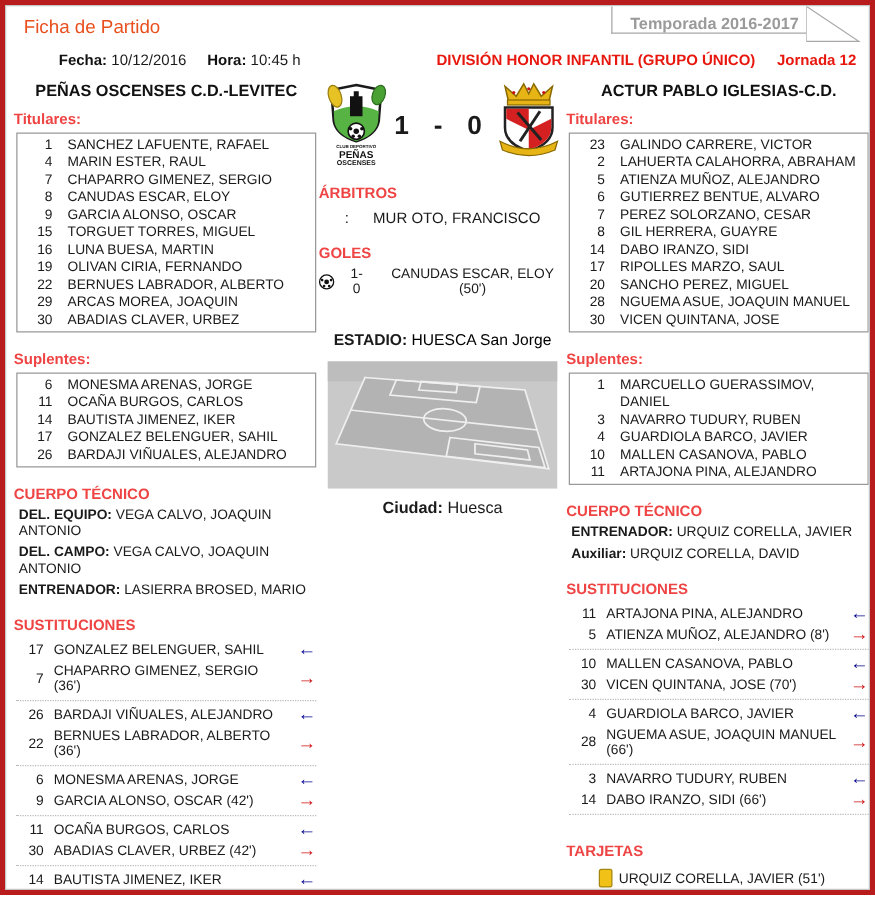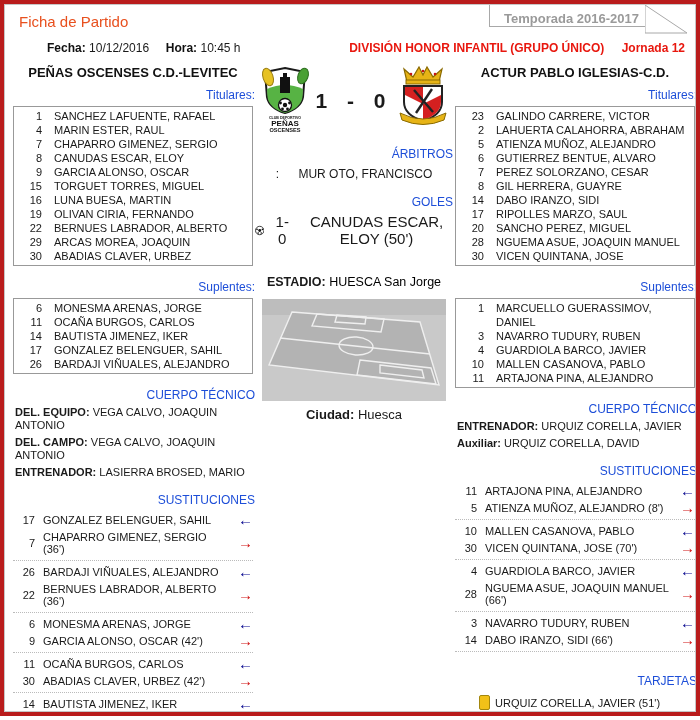--- a/index.html
+++ b/index.html
@@ -23,21 +23,21 @@
   .tab-fold { display:block; }
   .info-row { position:relative; height:20px; font-size:12px; margin-top:2px; }
   .fecha { position:absolute; left:8px; top:2px;margin-left:28px; }
   .division { position:absolute; right:4px; top:2px; color:#e8170e; font-weight:bold; }
   .division .jornada { margin-left:14px; color:#e8170e; }
   b.lbl { color:#111; }
   
   .main { display:grid; grid-template-columns:244px 198px 244px; margin-top:4px; }
   .col { font-size:11px; }
   .team-name { text-align:center; font-weight:bold; font-size:13px; margin:2px 0 8px 0; color:#111; }
-  .sec { text-align:right; font-weight:normal; color:#1d4ed8; font-size:12px; margin:6px 0 4px 0; }
+  .sec { text-align:left; font-weight:bold; color:#ef4444; font-size:12px; margin:6px 0 4px 0; }
   .sec.caps { text-transform:uppercase; margin-top:14px; }
   .pbox { border:1px solid #999; padding:2px 0; margin:0 2px; }
   .prow { display:flex; line-height:14px; }
   .pnum { width:28px; text-align:right; flex:0 0 28px; }
   .pname { padding-left:12px; flex:1; }
   .staff { margin:2px 4px; }
   .staff-row { margin:4px 0; line-height:13px; }
   .subs { margin:2px 2px; }
   .srow { display:flex; align-items:center; padding:3px 0 2px 0; line-height:12px; }
   .srow.out { border-bottom:1px dotted #bbb; padding-bottom:5px; margin-bottom:2px; }
@@ -45,21 +45,21 @@
   .sname { flex:1; padding-left:8px; }
   .sarrow { flex:0 0 22px; text-align:right; font-weight:bold; font-size:15px; line-height:10px; }
   .srow.in .sarrow { color:#00008b; }
   .srow.out .sarrow { color:#cf1010; }
   .trow { display:flex; align-items:center; gap:5px; padding:3px 0 3px 26px; }
   .card { width:9px; height:13px; border-radius:2px; background:#f2c118; border:1px solid #a3870e; flex:0 0 9px; }
   
   .cc { text-align:center; }
   .crest-row { display:flex; justify-content:center; align-items:flex-start; margin-top:2px; }
   .score { font-size:21px; font-weight:bold; letter-spacing:7px; margin-top:24px; white-space:nowrap; }
-  .gol-row { display:flex; justify-content:center; align-items:center; gap:10px; font-size:15px; }
+  .gol-row { display:flex; justify-content:center; align-items:center; gap:10px; font-size:11px; }
   .estadio { font-size:12.5px; font-weight:bold; margin-top:28px; }
   .estadio a { color:#000000; font-weight:normal; text-decoration:none; }
   .field-wrap { margin:10px auto 4px auto; width:184px; }
   .ciudad { font-size:13px; margin-top:4px; }
   .arb-row { margin-top:6px; font-size:12px; }
   .arb-row .colon { margin-right:16px; }
   .mt20 { margin-top:20px; } .mt26 { margin-top:26px; }
 </style>
 </head>
 <body>

